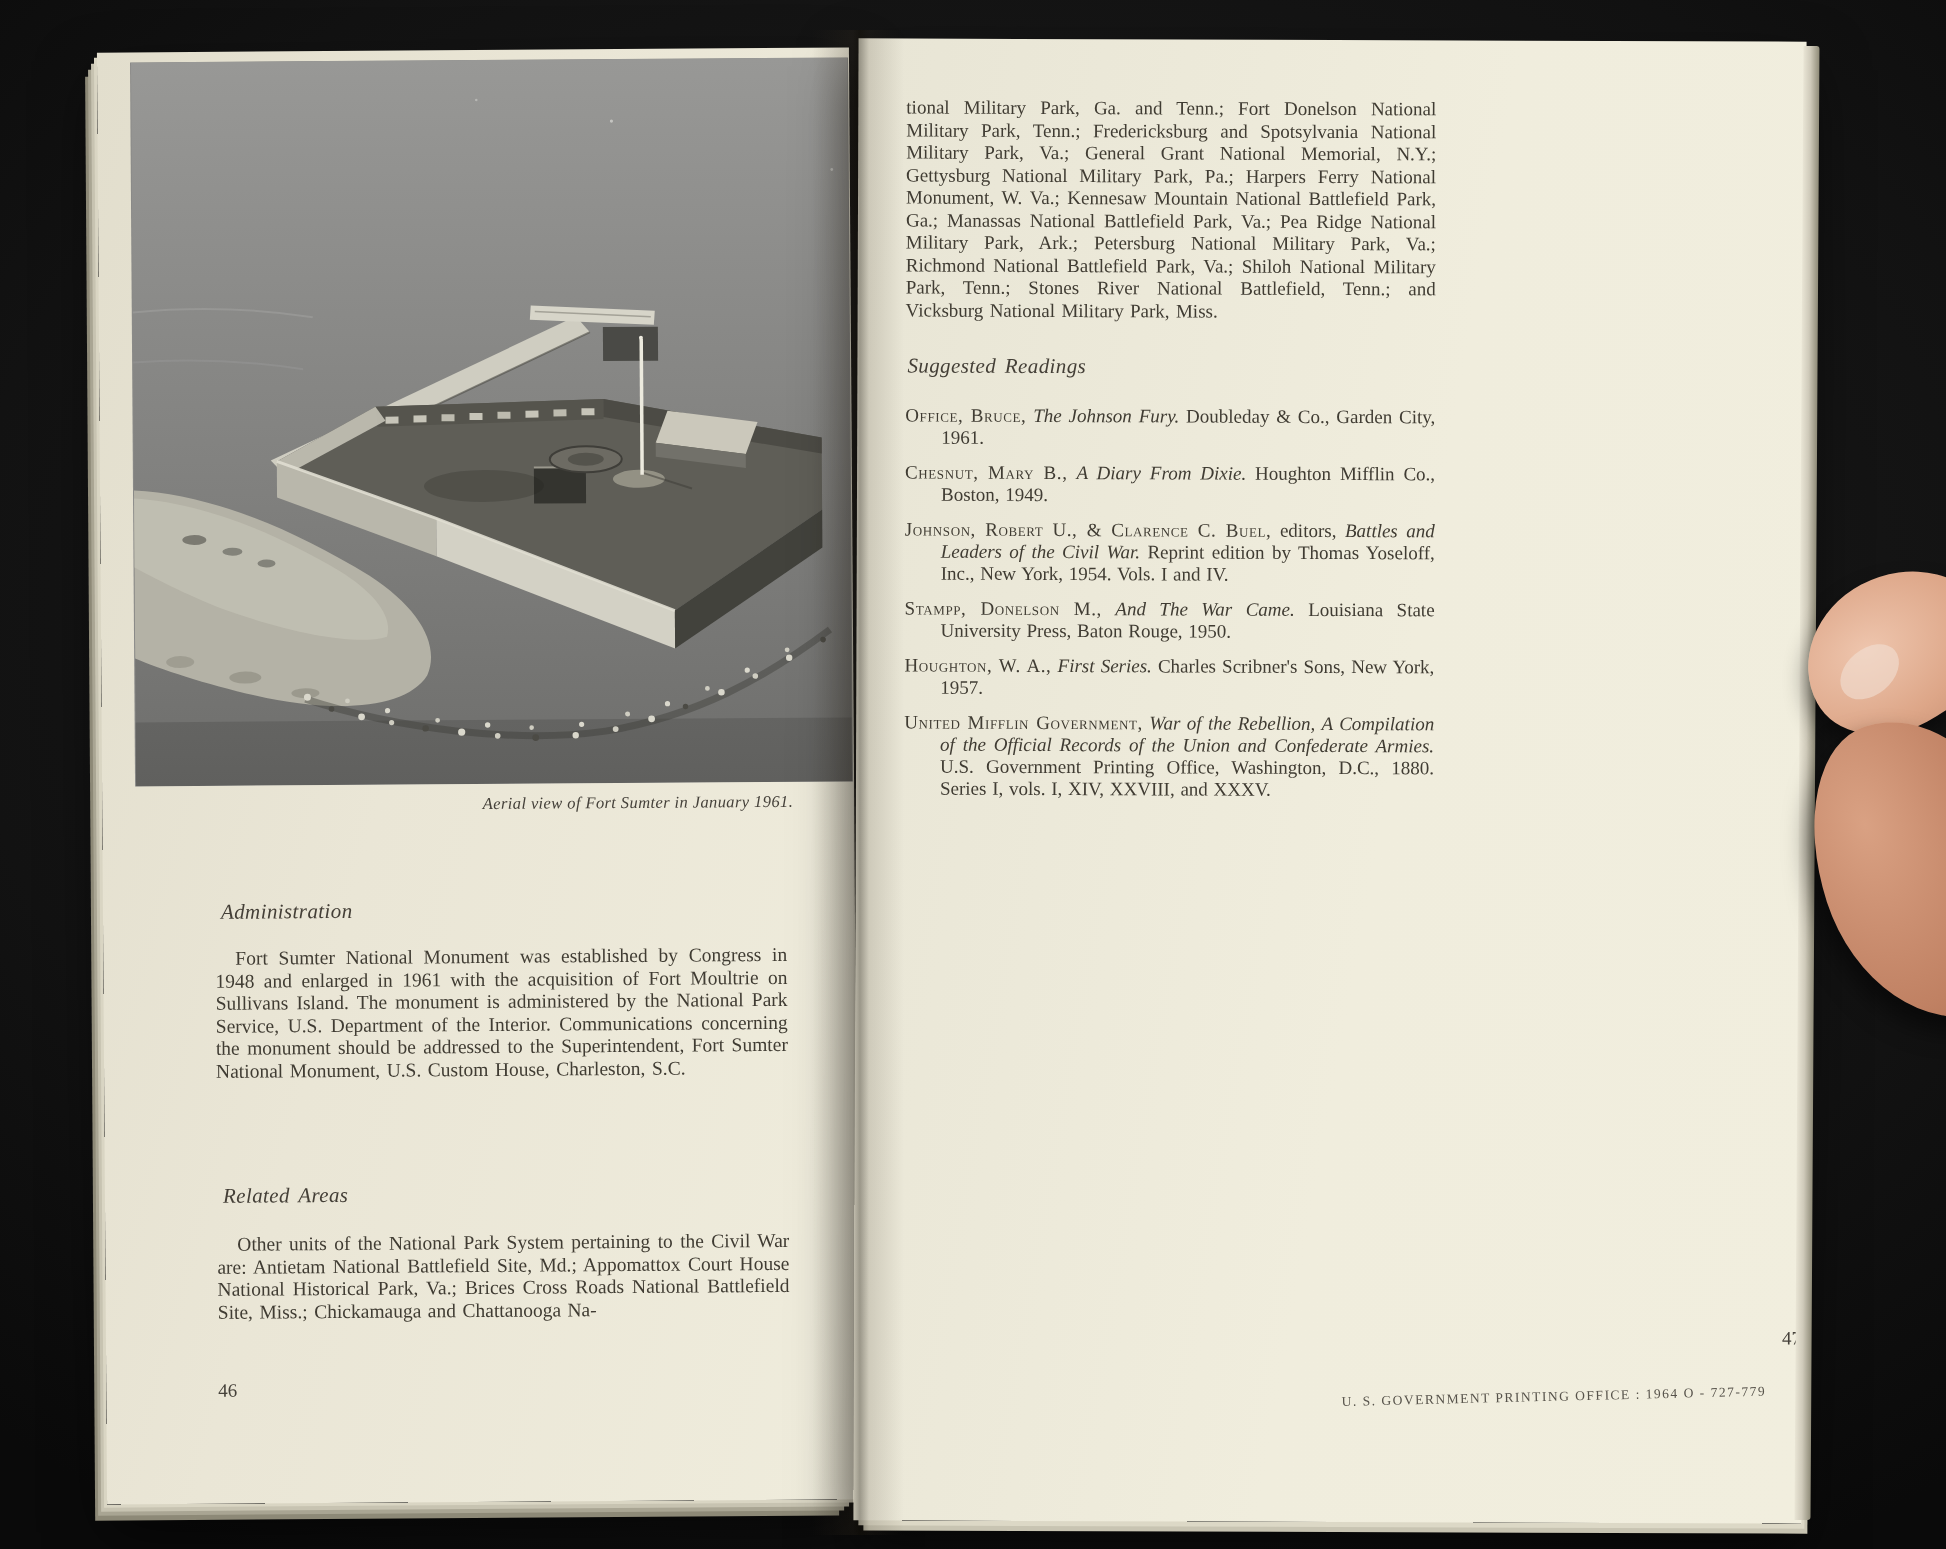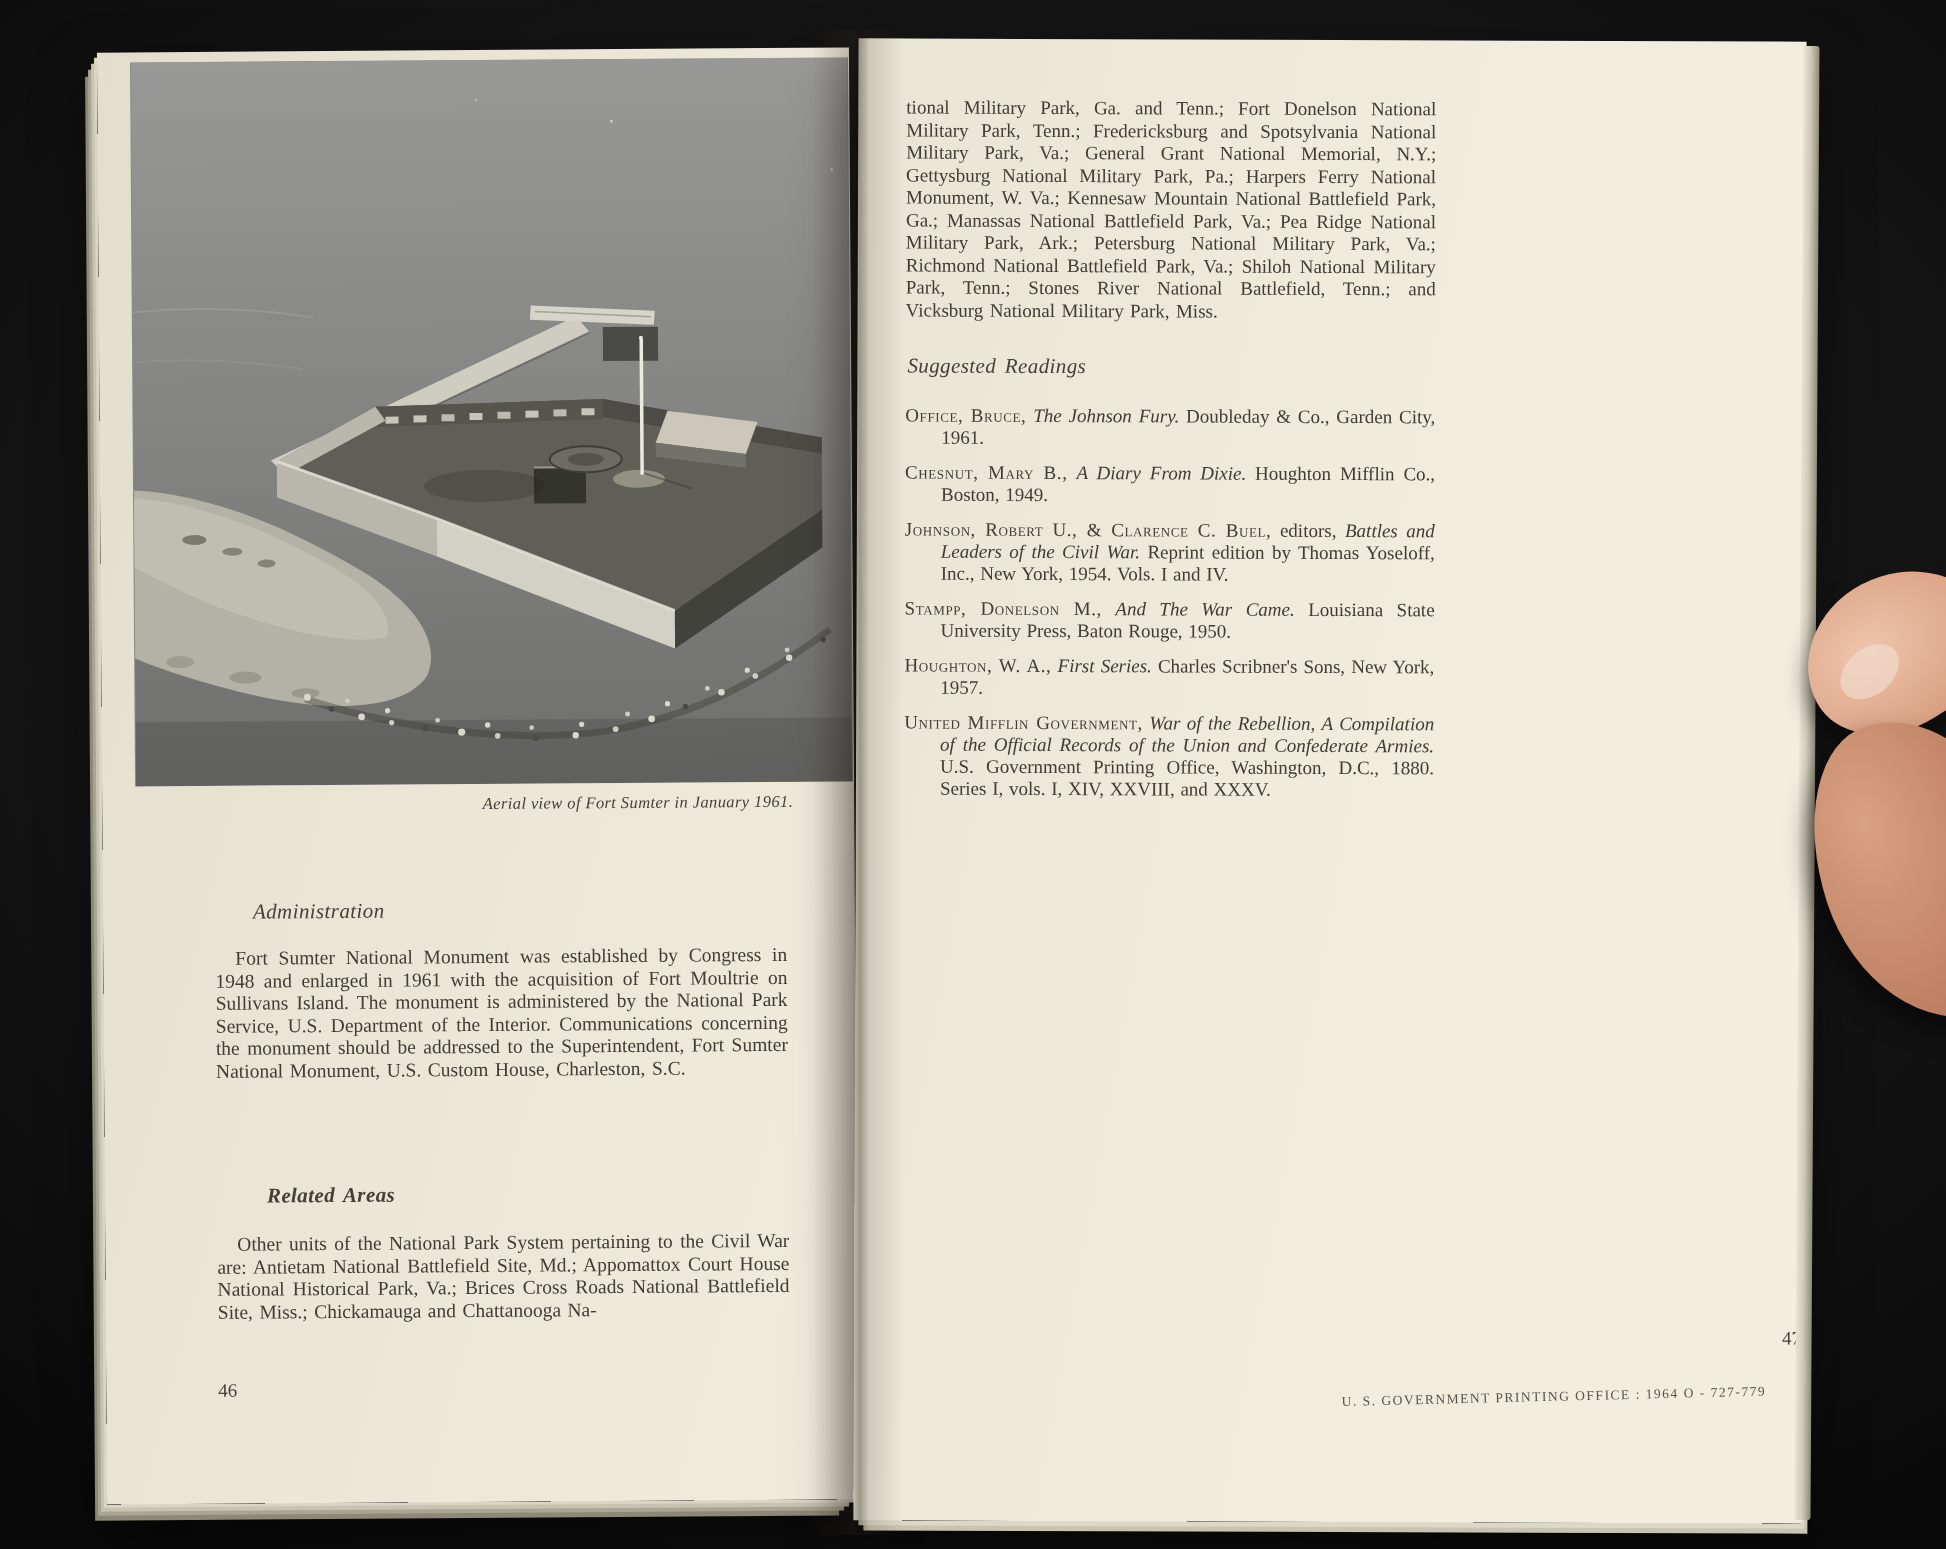--- a/index.html
+++ b/index.html
@@ -19,27 +19,27 @@
   .gutter{position:absolute;left:812px;top:30px;width:92px;height:1505px;z-index:15;pointer-events:none;
     background:linear-gradient(to right,rgba(60,50,35,0),rgba(60,50,35,.20) 44%,rgba(25,20,10,.38) 52%,rgba(60,50,35,.16) 62%,rgba(60,50,35,0));}
   .fore-edge{position:absolute;left:1799px;top:46px;width:16px;height:1474px;z-index:11;
     background:linear-gradient(to right,#e9e5d5,#cfcaba 45%,#8f8b78);transform:rotate(0.35deg);
     border-radius:0 3px 3px 0;}
   
   .photo{position:absolute;left:33px;top:10px;width:718px;height:724px;background:#8a8a88;overflow:hidden;}
   .caption{position:absolute;left:33px;top:744px;width:718px;box-sizing:border-box;text-align:right;
     padding-right:60px;font-style:italic;font-size:16.5px;letter-spacing:.4px;color:#45413a;}
   
-  .heading{font-size:21px;font-style:italic;letter-spacing:.4px;word-spacing:3px;color:#443f37;margin-left:32px;}
+  .heading{font-size:21px;font-style:italic;letter-spacing:.4px;word-spacing:3px;color:#443f37;}
   .abs{position:absolute;}
   .body{font-size:19.5px;line-height:22.5px;text-align:justify;word-spacing:1.6px;margin:0;}
   .indent{text-indent:20px;}
   .h-admin{left:118px;top:848px;}
   .b-admin{left:112px;top:896px;width:572px;}
-  .h-related{left:130px;top:1132px;font-weight:bold;}
+  .h-related{left:118px;top:1132px;}
   .b-related{left:112px;top:1182px;width:572px;}
   .pnum{font-size:19px;color:#45413a;}
   .pnum-left{position:absolute;left:112px;top:1328px;}
   .pnum-right{position:absolute;left:928px;top:1286px;}
   .rp-content{position:absolute;left:48px;top:58px;width:530px;}
   .cont{font-size:19px;line-height:22.5px;}
   .h-readings{margin:32px 0 26px 2px;}
   .reading{font-size:19px;line-height:22px;margin:0 0 13px 0;padding-left:36px;text-indent:-36px;
     text-align:justify;word-spacing:1px;}
   .sc{font-variant:small-caps;letter-spacing:.6px;}

